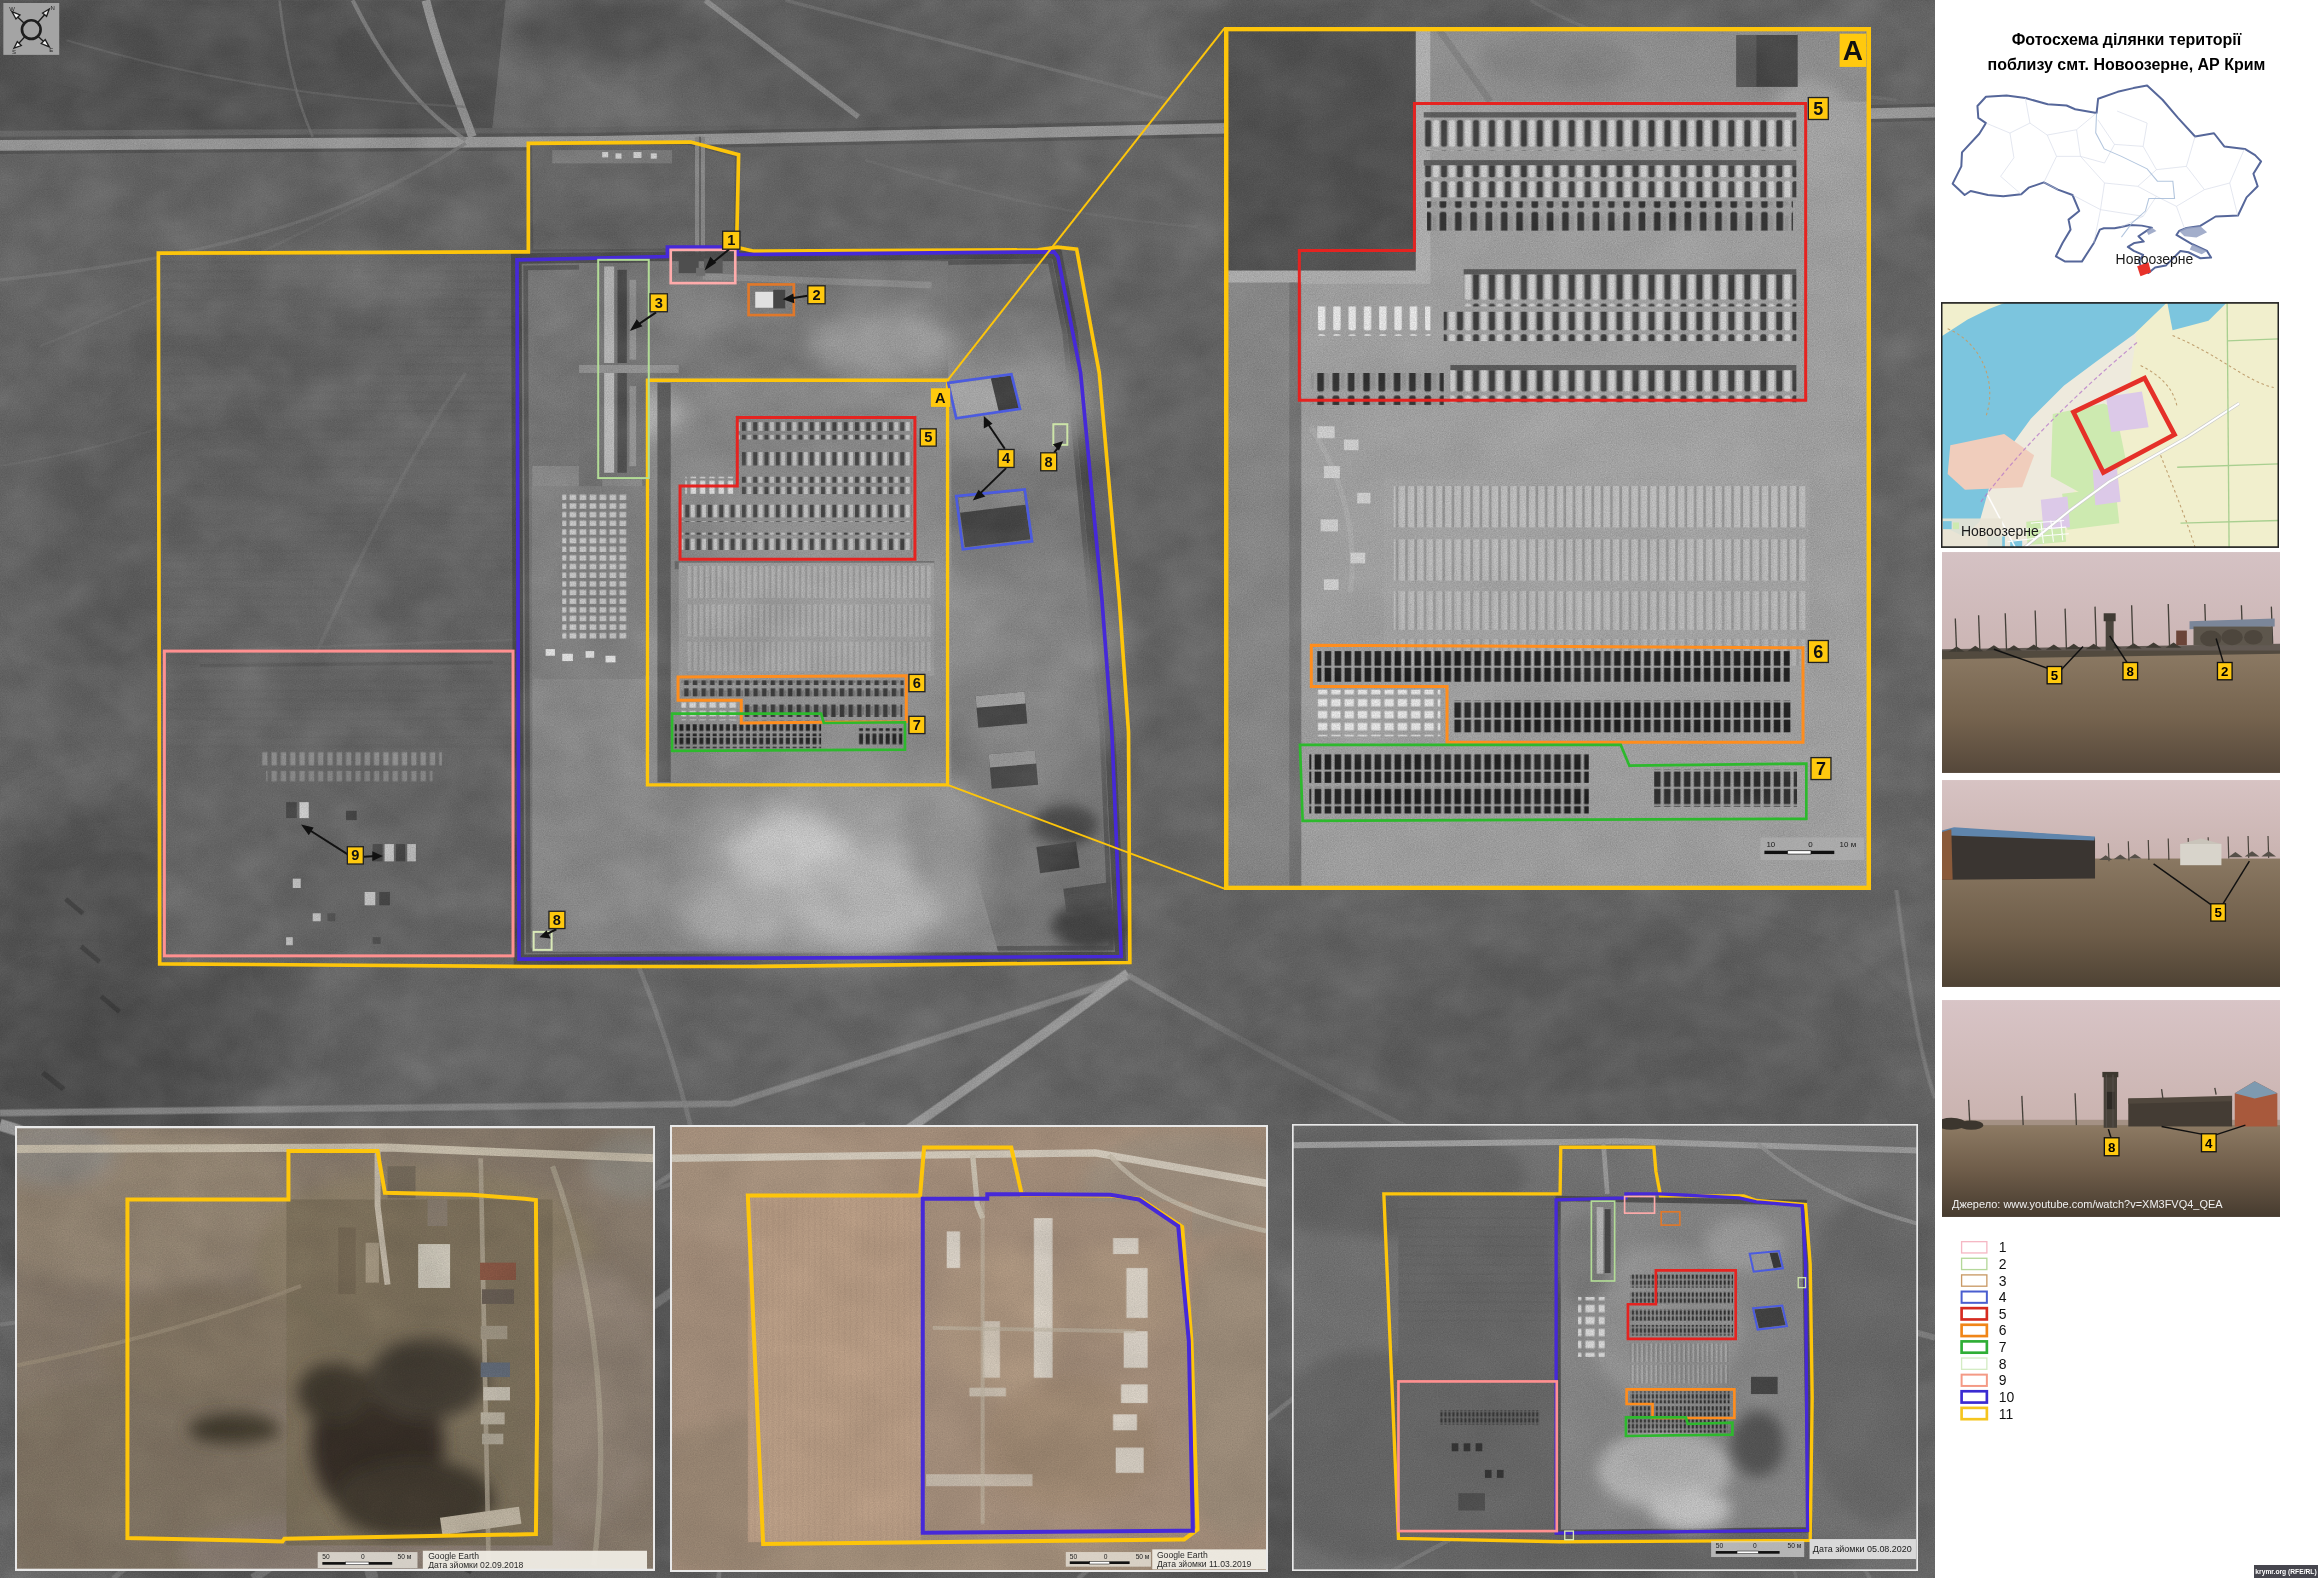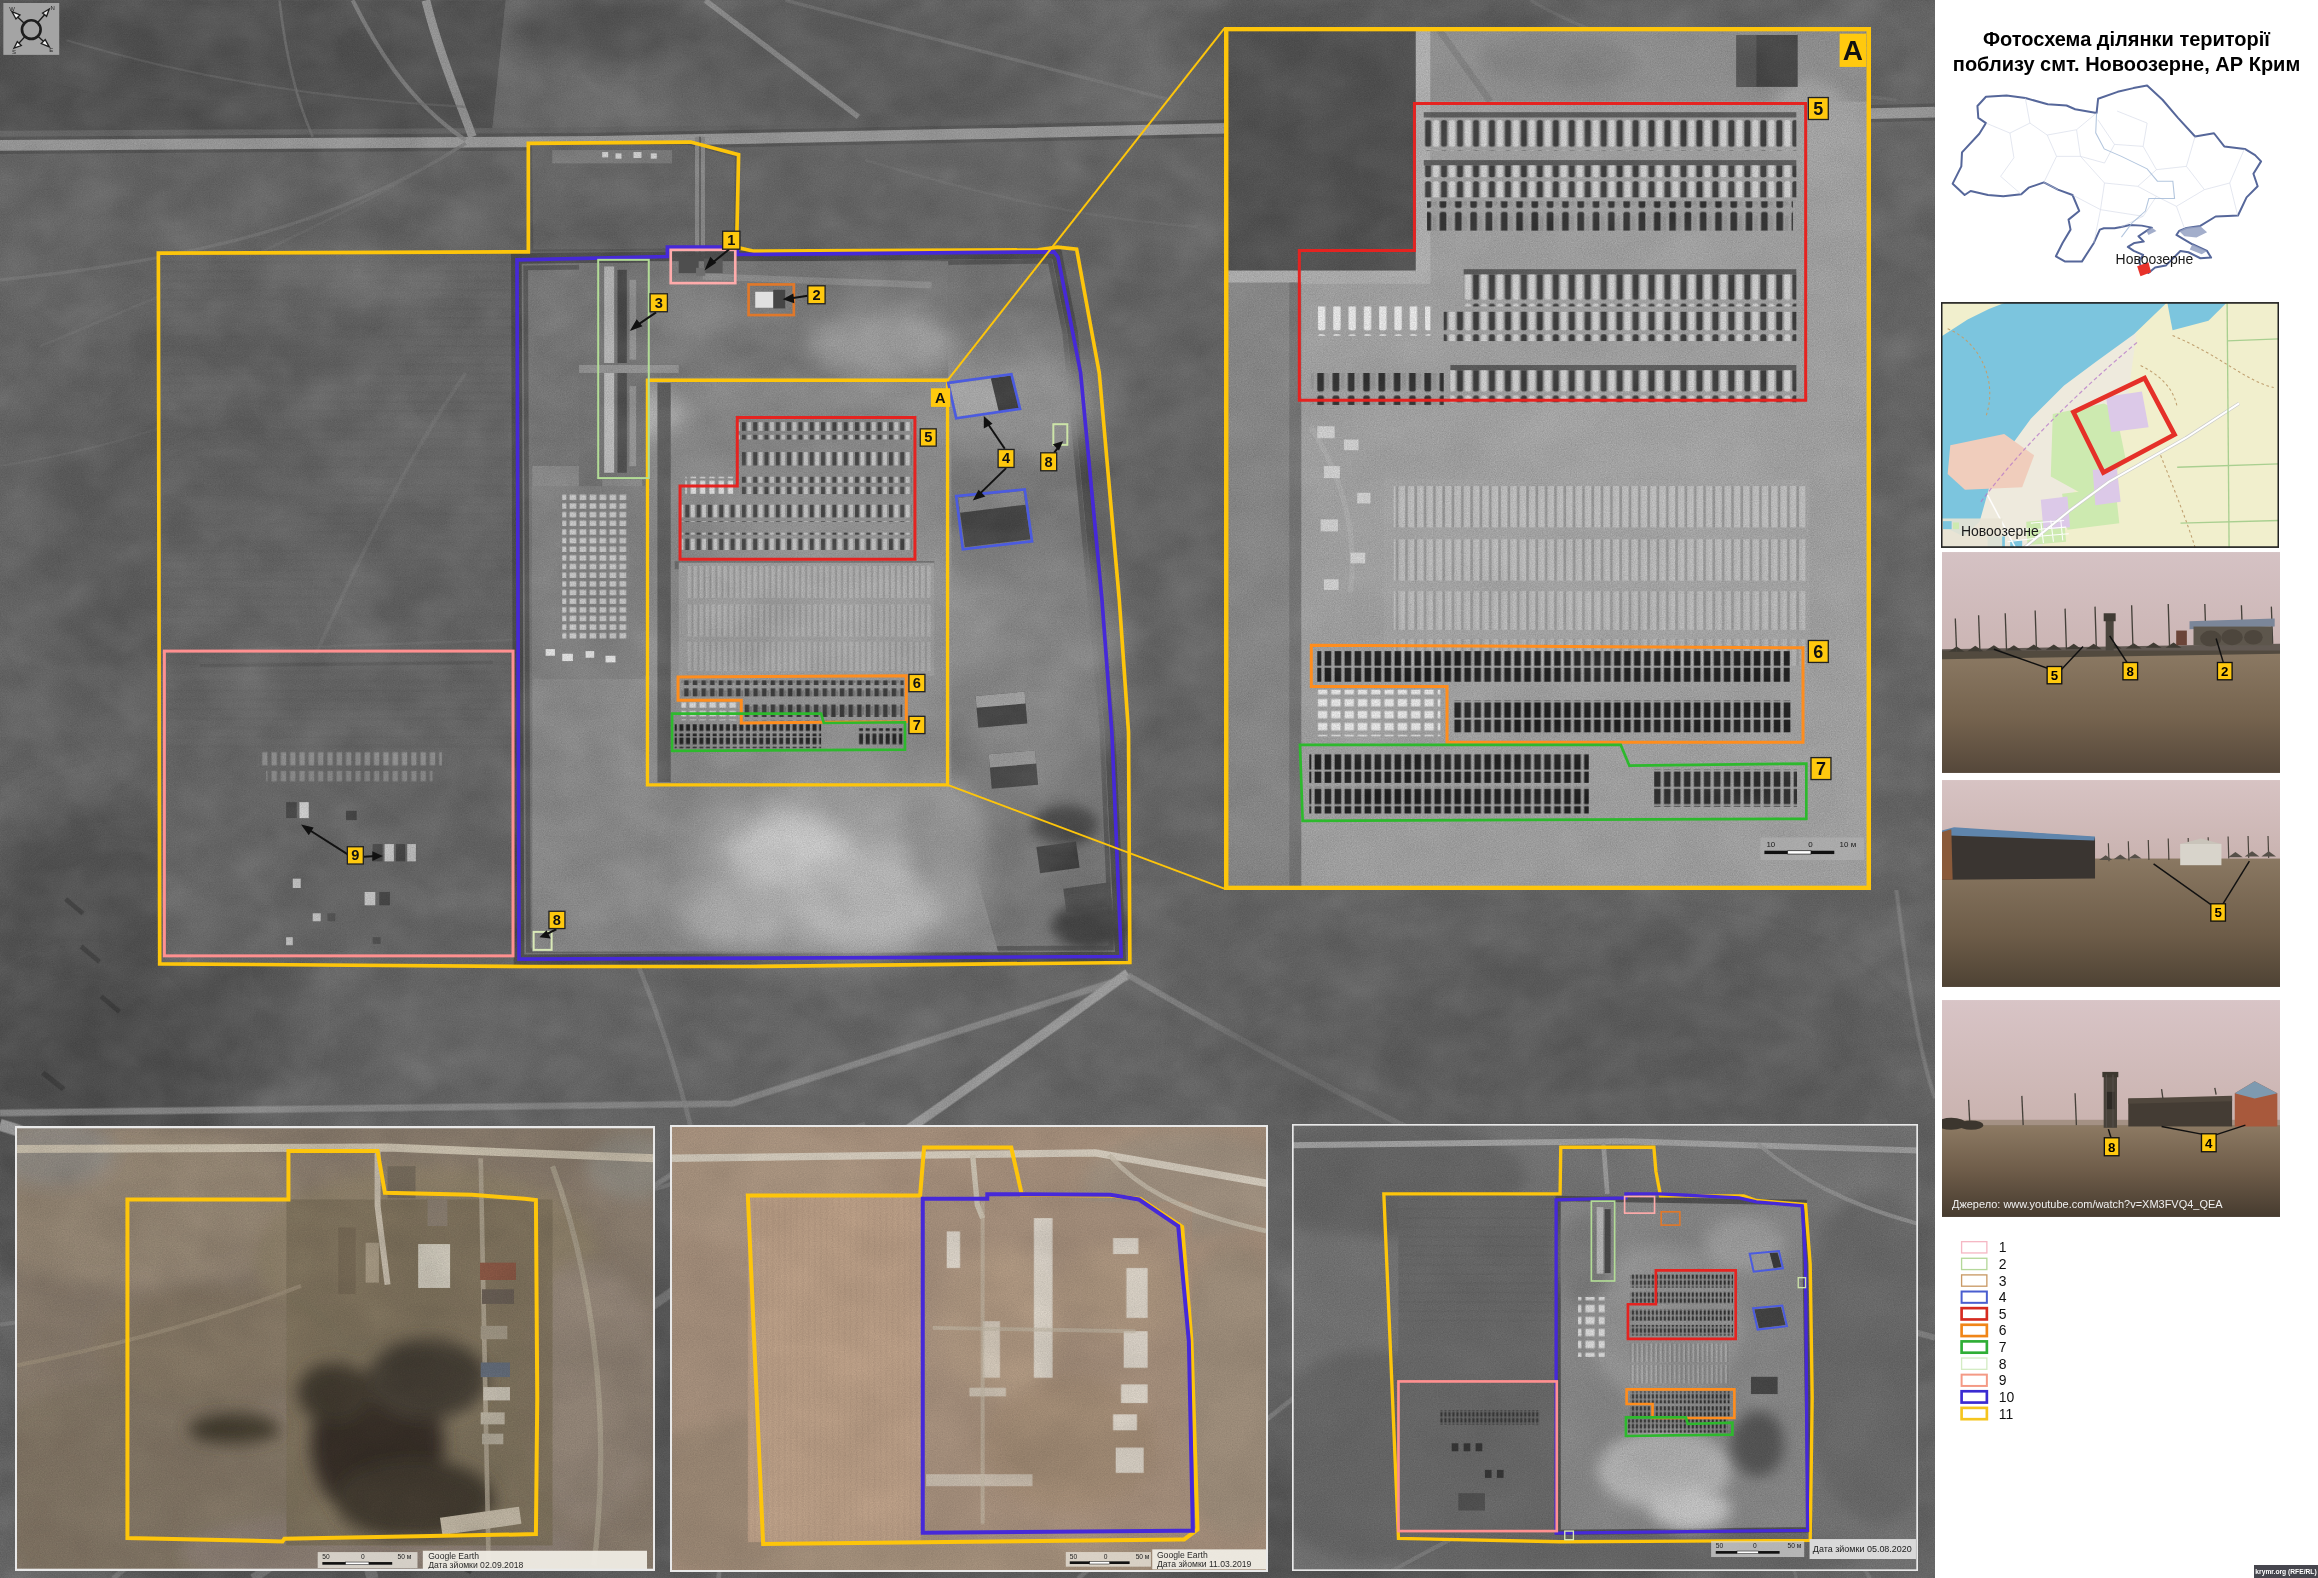--- a/index.html
+++ b/index.html
@@ -794,21 +794,21 @@
   <rect x="669" y="642" width="32" height="4" fill="#fff" stroke="#111" stroke-width="0.8"></rect>
   <rect x="701" y="642" width="32" height="4" fill="#111"></rect>
 </g>
 <rect x="1" y="1" width="939" height="670" fill="none" stroke="#e9e9e9" stroke-width="3"></rect>
 </svg>
 </div>
 
 <div class="abs" style="left:1935px;top:0;width:383px;height:1579px;background:#ffffff;">
 <div id="sidebar" style="position:relative;width:383px;height:1579px;">
 
-  <div style="position:absolute;left:0;top:27px;width:383px;text-align:center;font-weight:bold;font-size:20px;line-height:25px;color:#000;">Фотосхема ділянки території<br>поблизу смт. Новоозерне, АР Крим</div>
+  <div style="position:absolute;left:0;top:27px;width:383px;text-align:center;font-weight:bold;font-size:16px;line-height:25px;color:#000;">Фотосхема ділянки території<br>поблизу смт. Новоозерне, АР Крим</div>
 
   <svg style="position:absolute;left:14.6px;top:83px;" width="321" height="208" viewBox="0 0 482 312">
     <path id="ua" d="M41.2,34.3 L54,20.5 L84.9,18.7 L113.2,22.4 L146.7,31.7 L175,33.6 L187.9,39.2 L220.1,44.8 L222.4,23.5 L251.7,13.1 L275.4,7.5 L296,3.7 L319.1,25 L342.3,52.2 L368,80.2 L396.4,75.3 L411.8,95.1 L442.7,98.8 L458.1,108.2 L467.1,117.5 L455.6,136.1 L462,154.8 L445.3,171.6 L432.4,198.8 L417,199.6 L398.9,200.3 L375.8,214.5 L355.2,217.5 L344,222 L340,228 L350,234 L364,242 L386,252 L392,262 L376,263 L358,254 L346,252 L336,262 L324,274 L308,277 L298,285 L287,277 L284,267 L290,258 L276,252 L267,246 L277,240 L291,238 L283,230 L295,222 L303,217 L288,214 L270,213 L257,216 L247,218 L231,218 L225,220 L216,240 L198,268 L173,268 L159,260 L169,240 L181,220 L178,205 L194,192 L184,168 L162,160 L141,149 L118,157 L107,167 L80,170 L57,168 L31,162 L22,168 L4,151 L17,125 L18,104 L44,76 L54,60 L42.5,52.2 Z" fill="#ffffff" stroke="#56679a" stroke-width="3" stroke-linejoin="round"></path>
     <g stroke="#ccd2e2" stroke-width="1" fill="none" opacity="0.8">
       <path d="M54,60 L90,75 L96,112 L76,140 L107,167"></path>
       <path d="M90,75 L120,60 L146,78 L160,110 L141,149"></path>
       <path d="M113,22 L120,60 M146,78 L190,70 L220,45 M190,70 L196,110 L160,110"></path>
       <path d="M196,110 L232,120 L247,92 L222,55 M247,92 L290,95 L296,60 L251,42"></path>
       <path d="M290,95 L310,130 L282,155 L232,150 L196,110"></path>
       <path d="M310,130 L355,125 L368,80 M355,125 L382,160 L340,185 L310,170 L282,155"></path>

